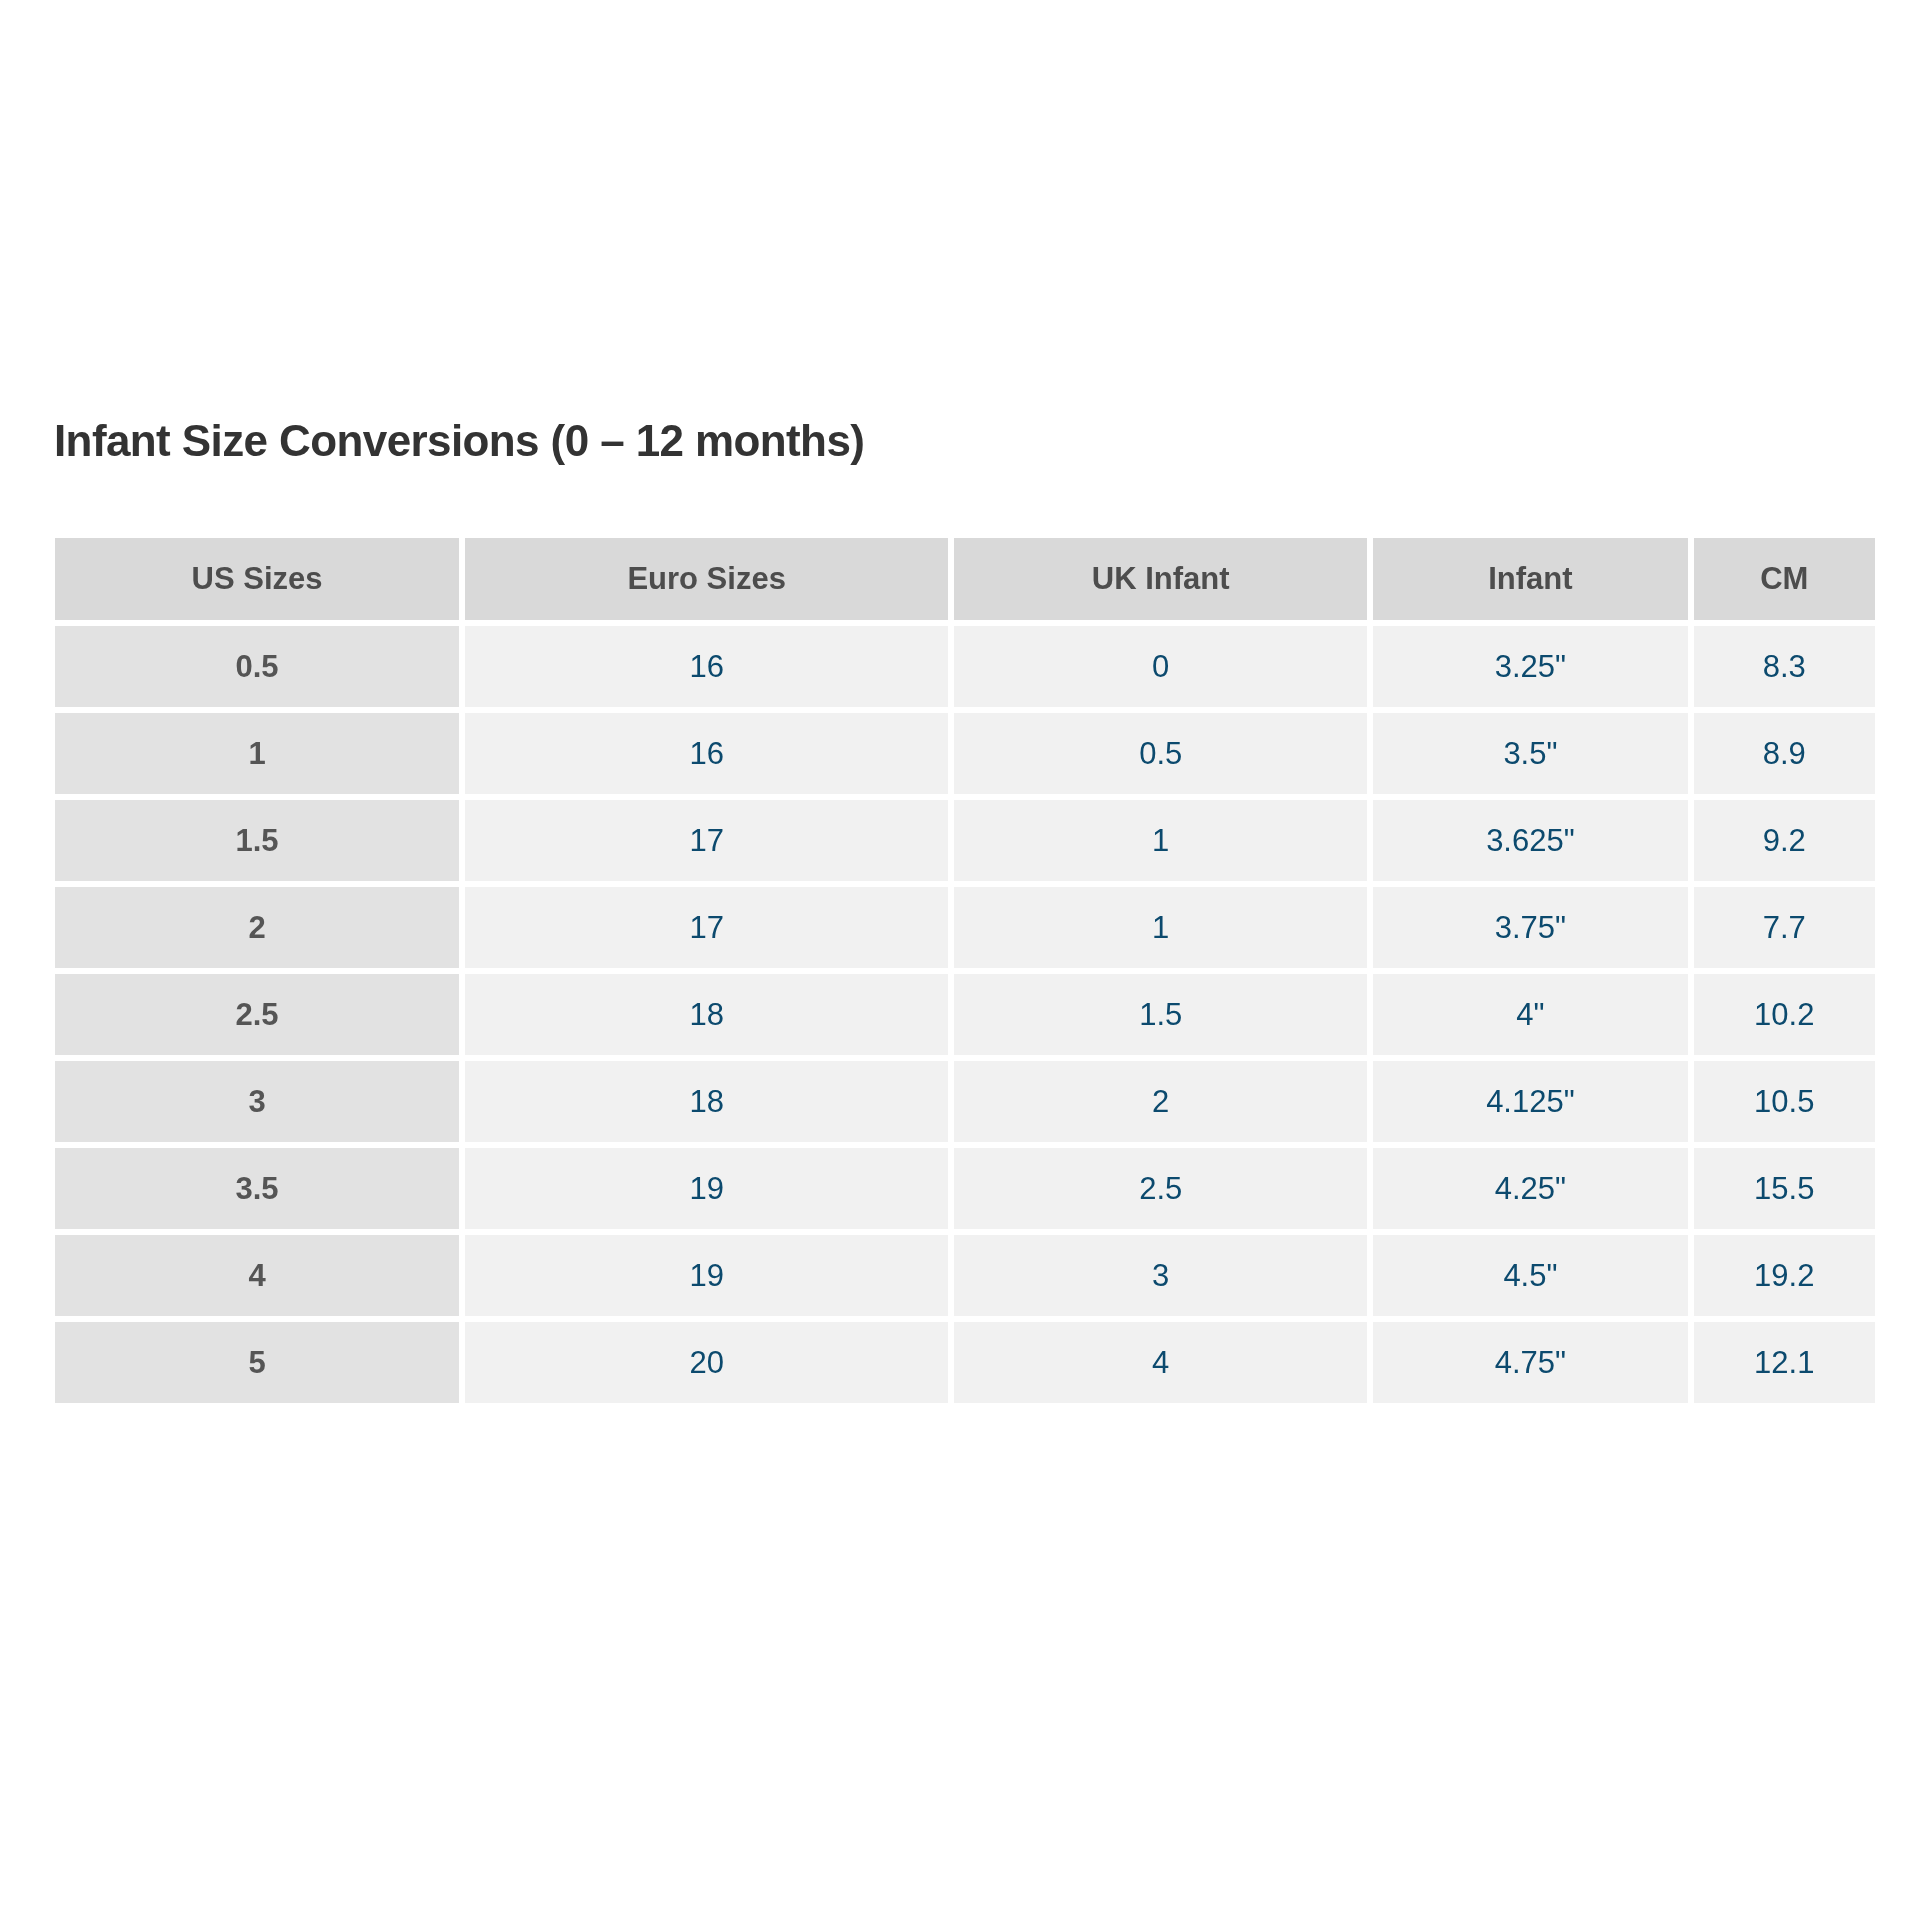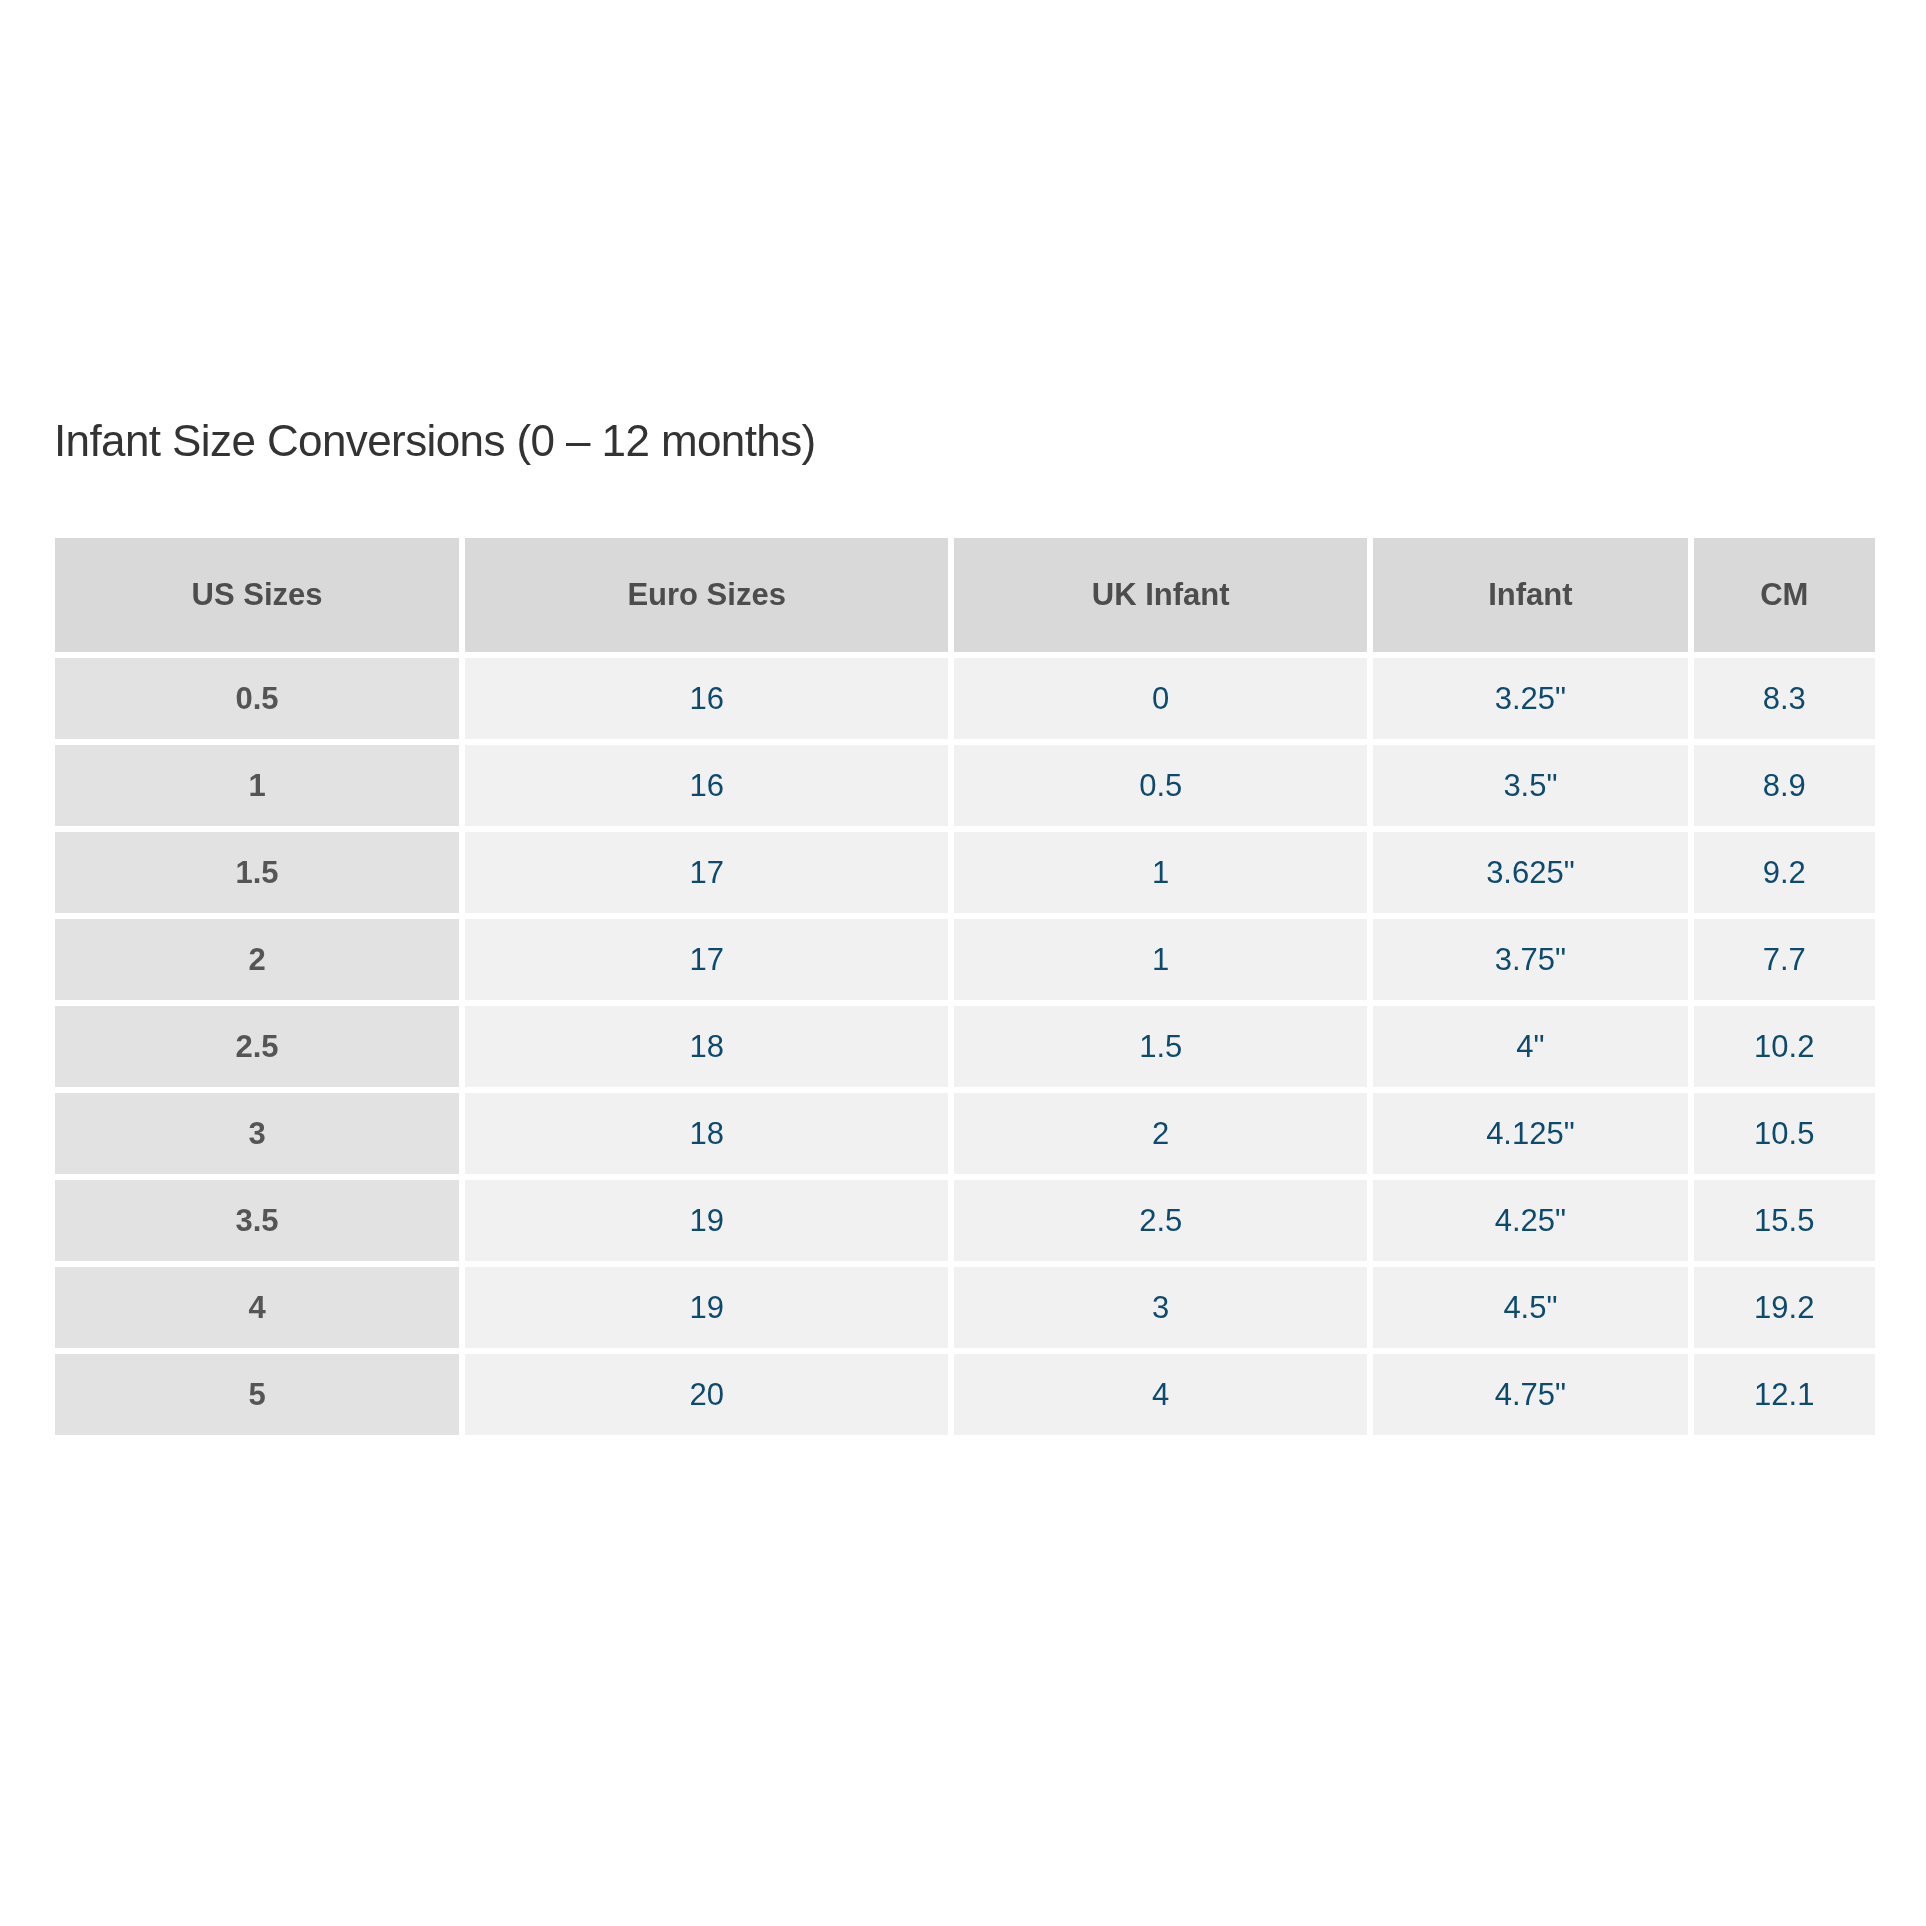--- a/index.html
+++ b/index.html
@@ -14,21 +14,21 @@
     font-family: "Liberation Sans", sans-serif;
     overflow: hidden;
   }
   h1.page-title {
     position: absolute;
     left: 54px;
     top: 416px;
     margin: 0;
     font-size: 44px;
     line-height: 1.15;
-    font-weight: 400;
+    font-weight: 700;
     color: #333333;
     letter-spacing: -0.6px;
     white-space: nowrap;
   }
   table.size-table {
     position: absolute;
     left: 49px;
     top: 532px;
     width: 1832px;
     border-collapse: separate;
@@ -36,21 +36,21 @@
     table-layout: fixed;
   }
   table.size-table th {
     background: #d9d9d9;
     height: 82px;
     font-size: 31px;
     font-weight: 700;
     color: #4d4d4d;
     text-align: center;
     vertical-align: middle;
-    padding: 16px;
+    padding: 0;
   }
   table.size-table td {
     background: #f1f1f1;
     height: 81px;
     font-size: 31px;
     font-weight: 400;
     color: #0c4a6e;
     text-align: center;
     vertical-align: middle;
     padding: 0;

